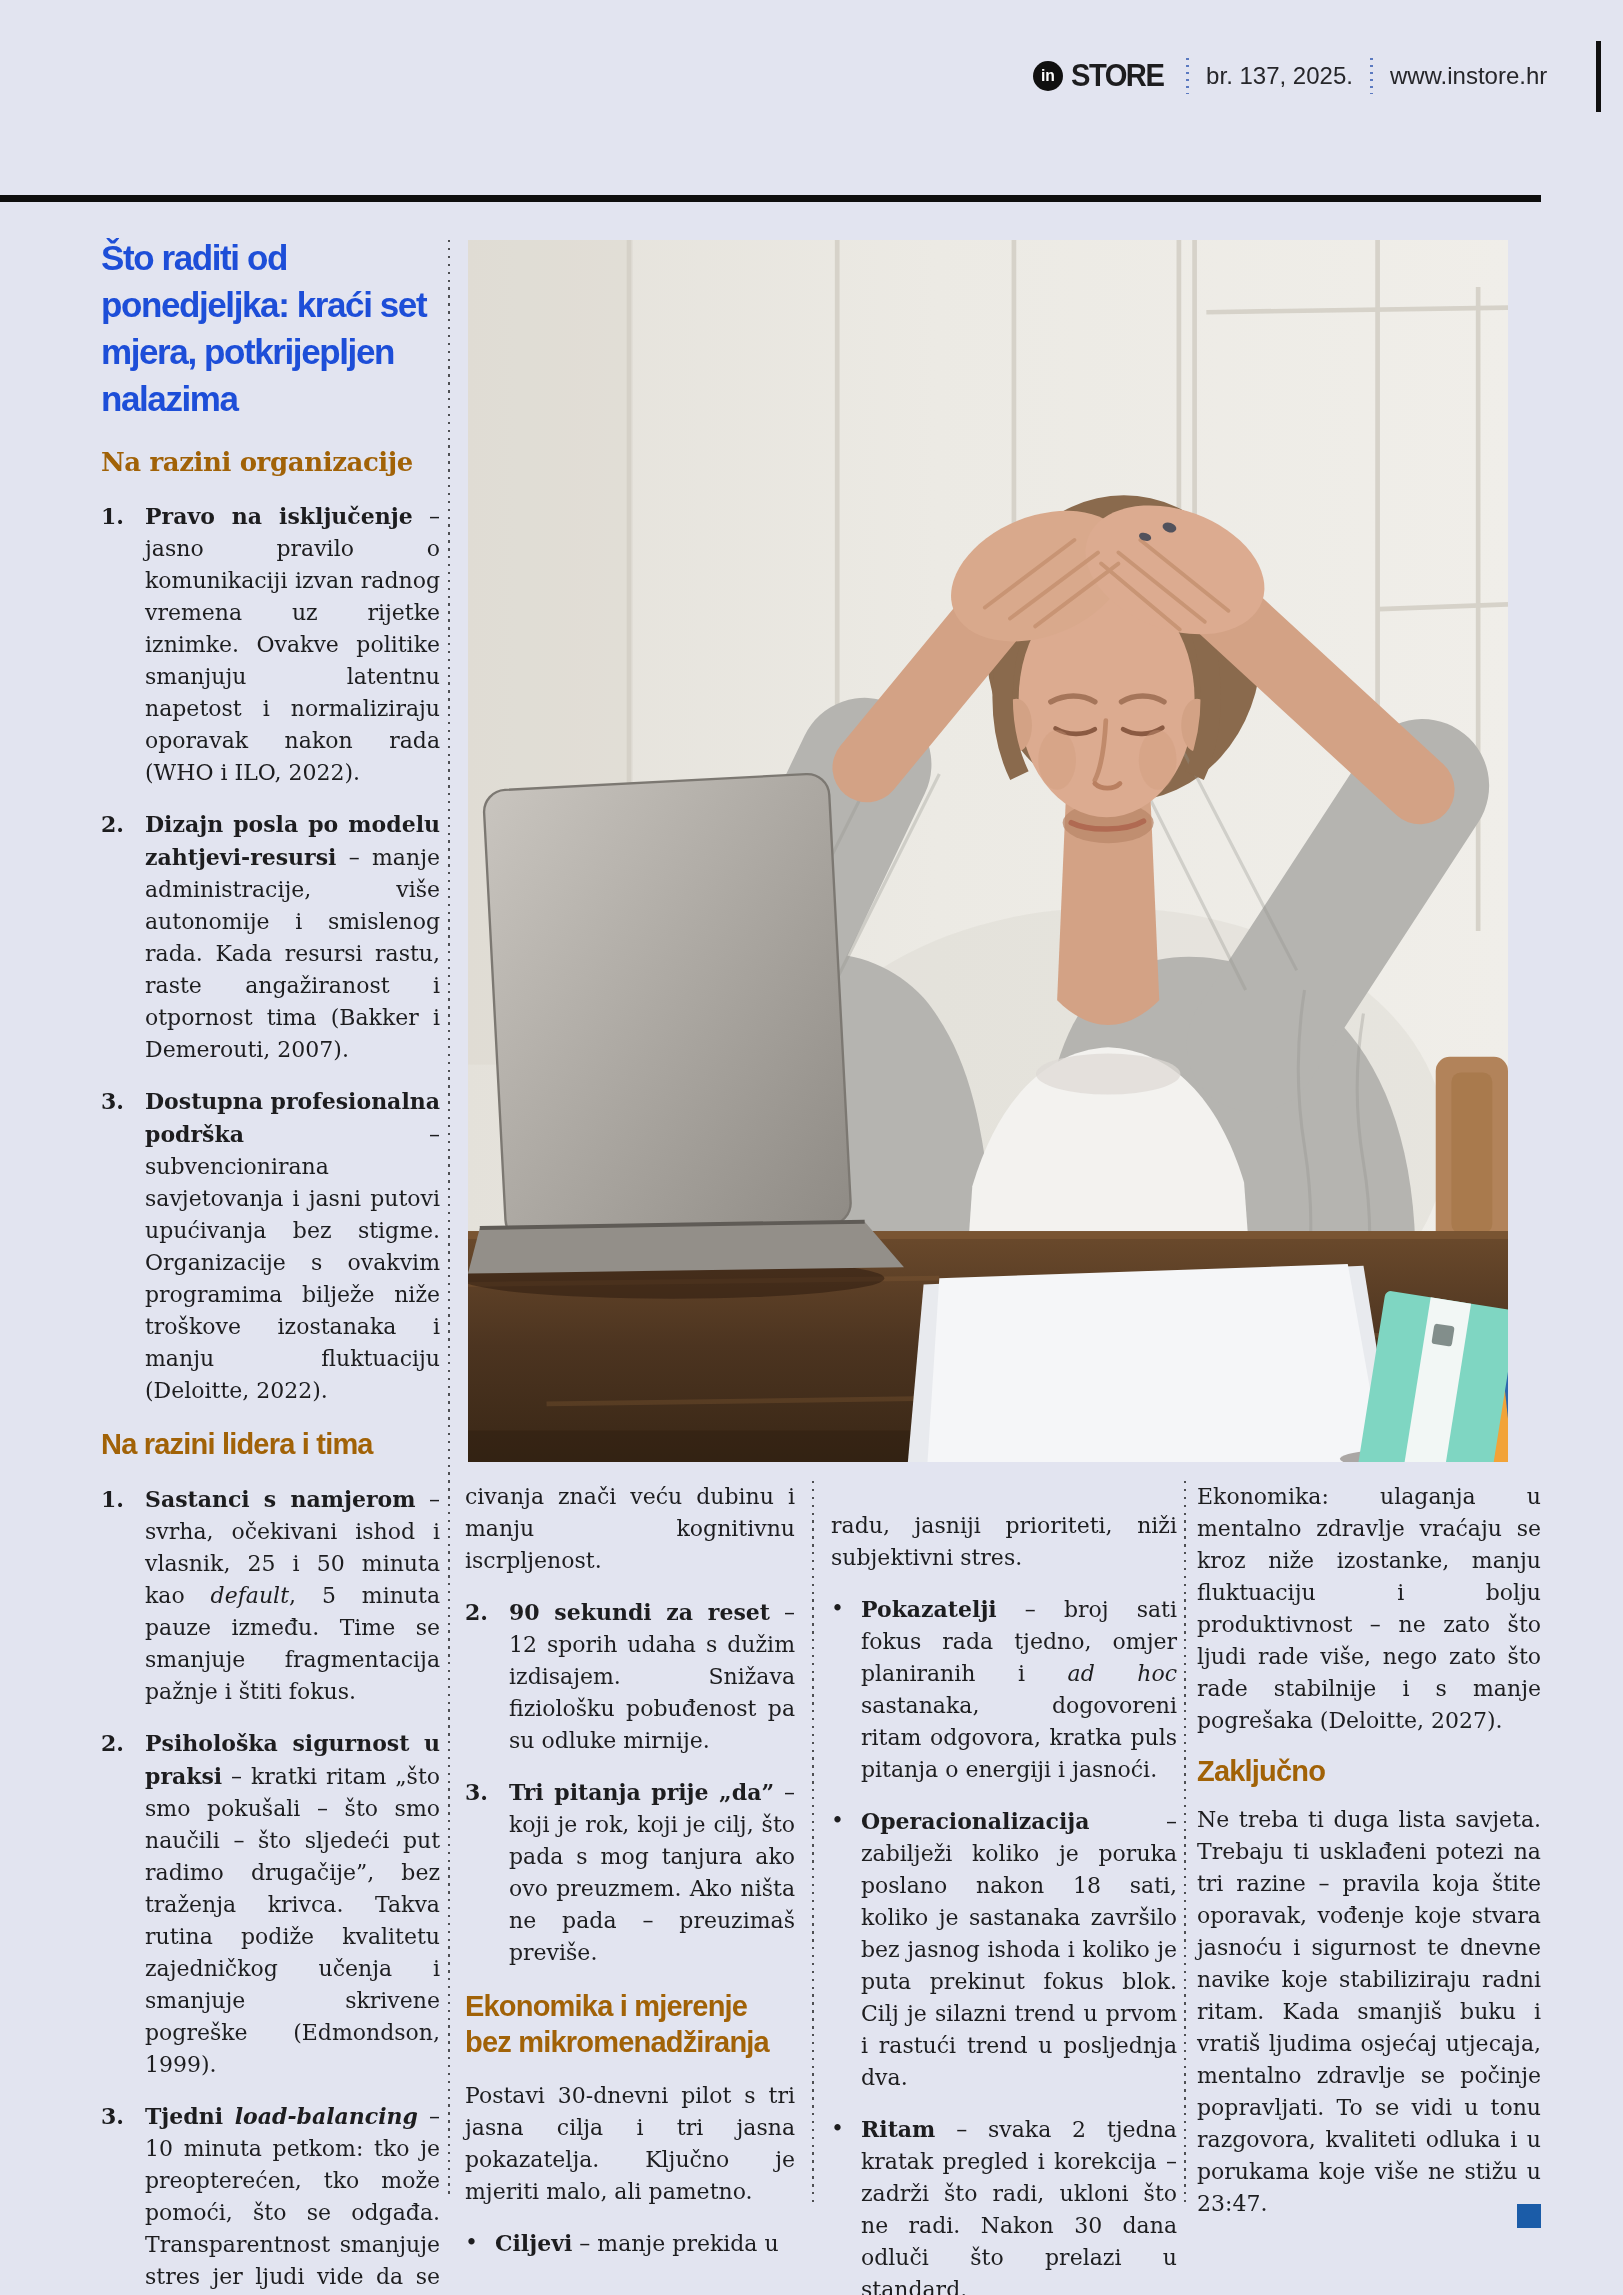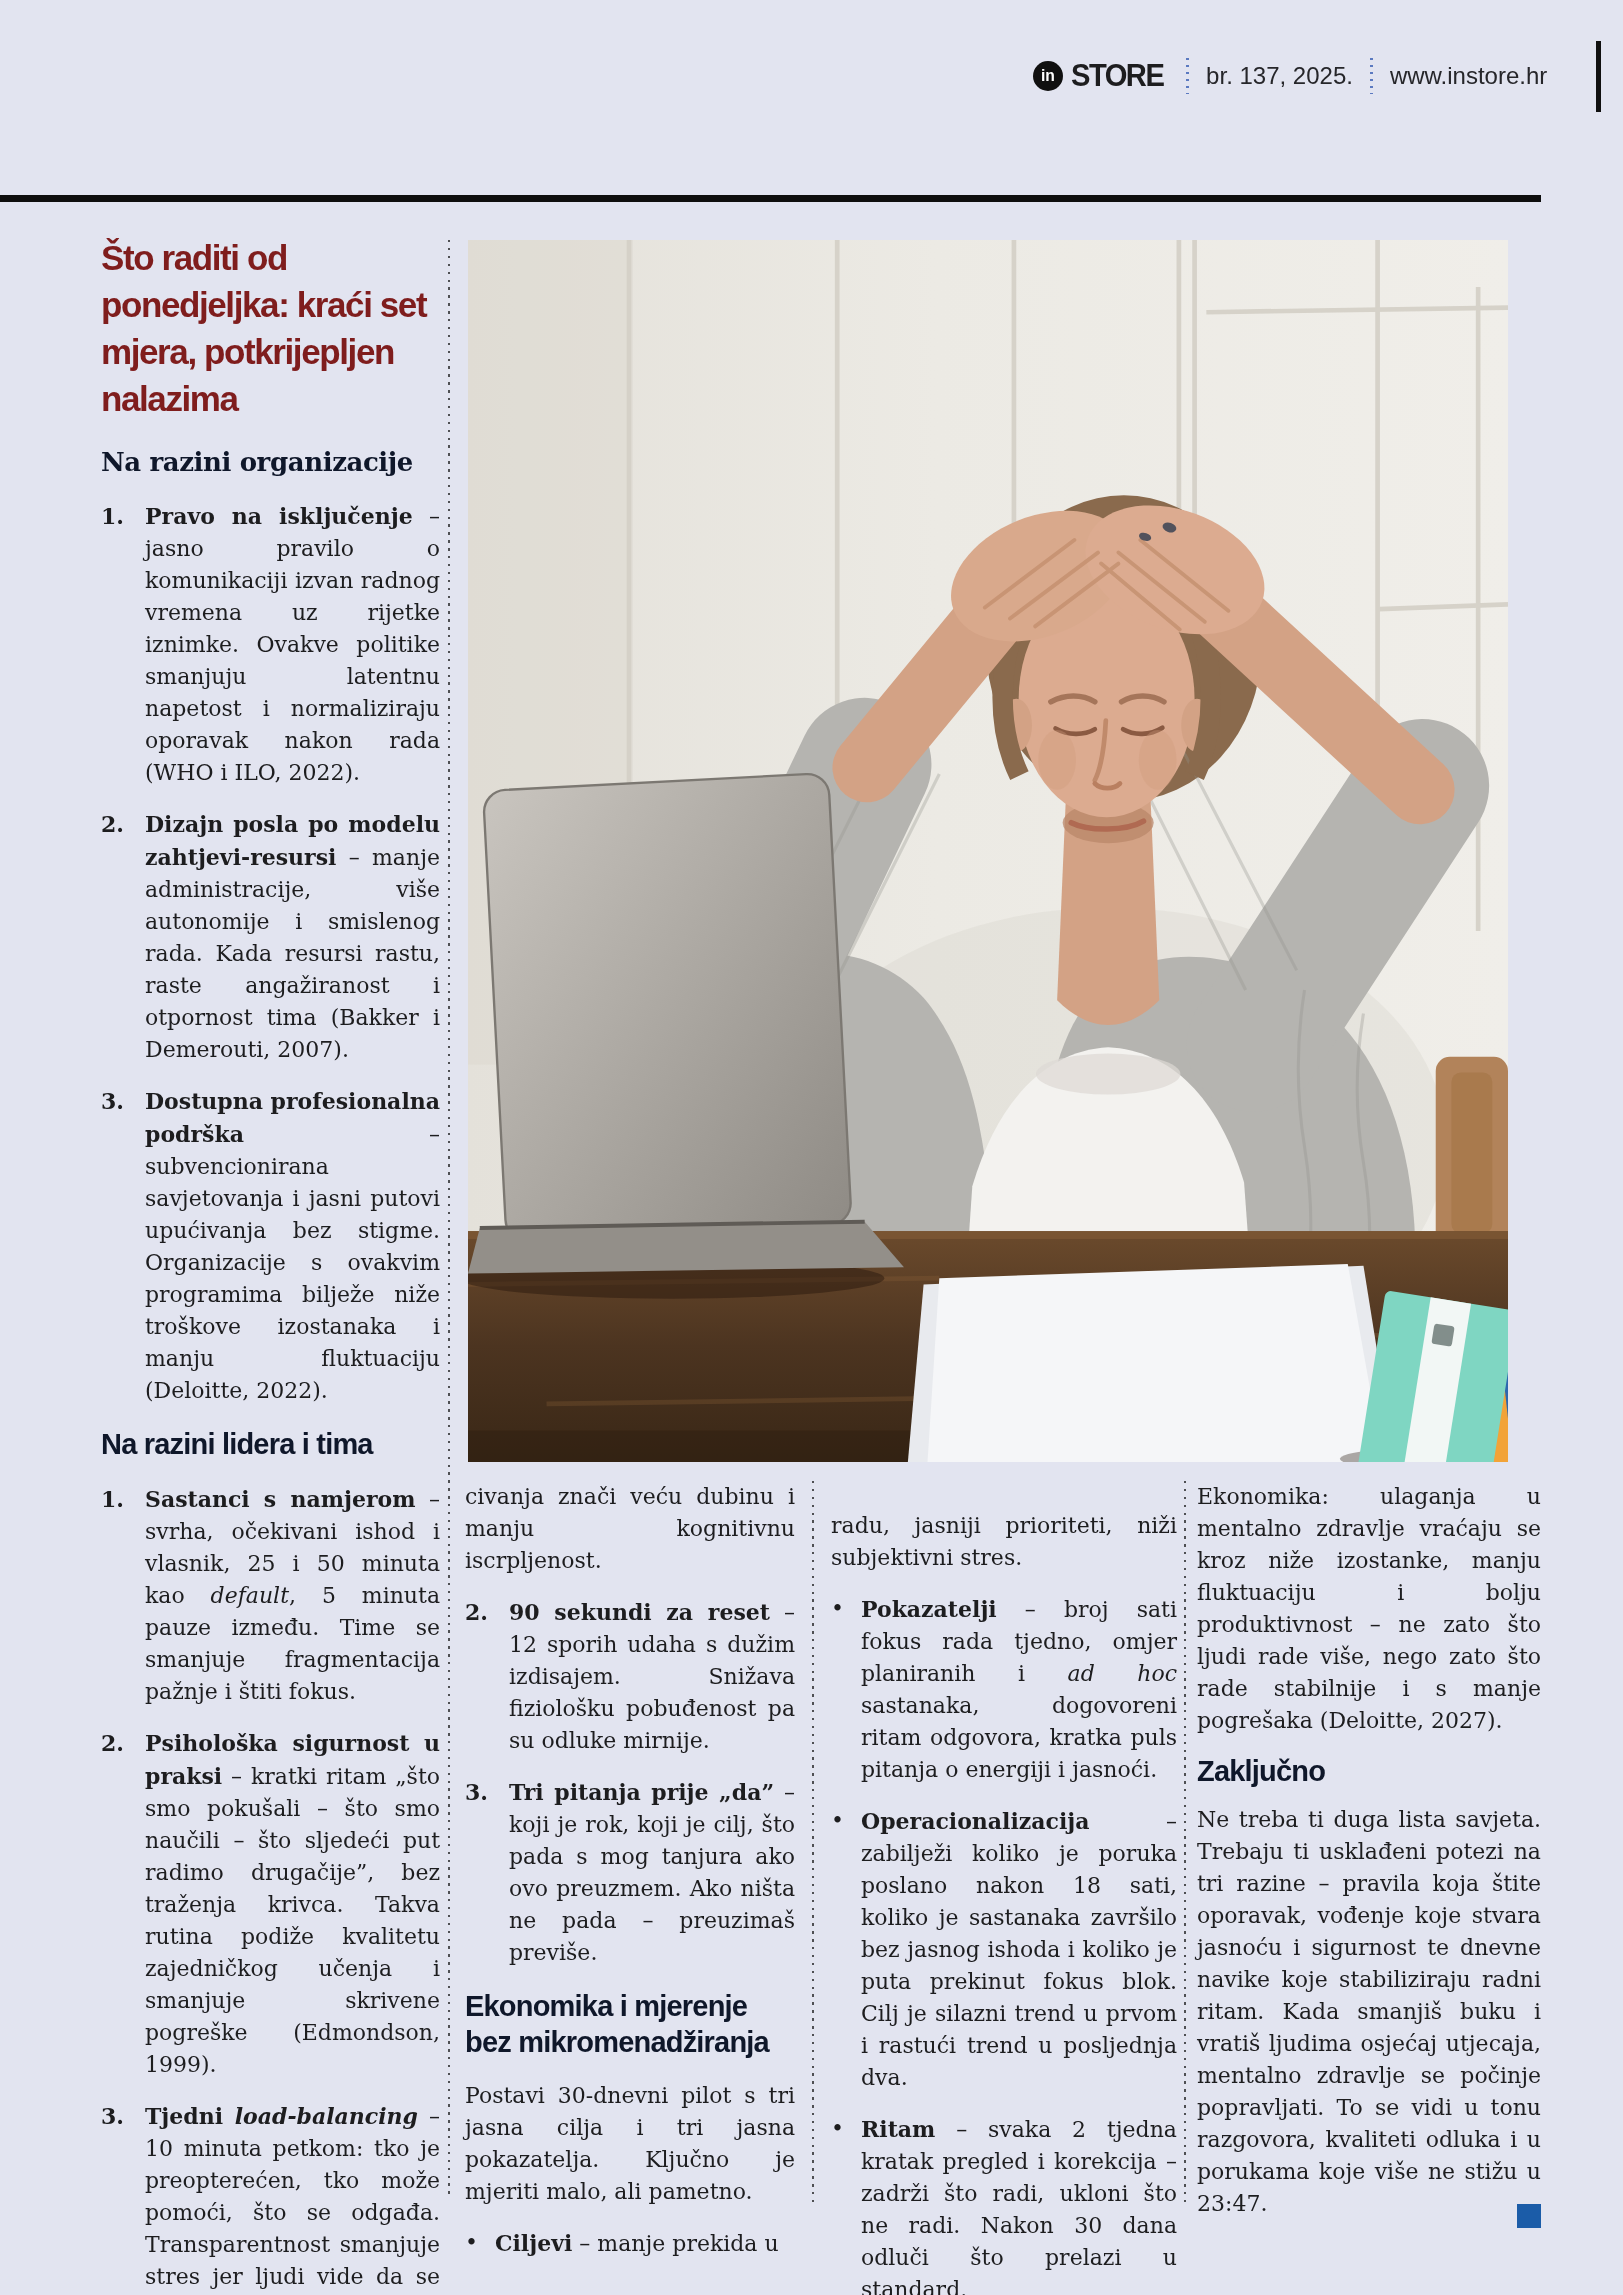--- a/index.html
+++ b/index.html
@@ -25,22 +25,22 @@
   .col2{left:465px;top:1481px;width:330px;}
   .col3{left:831px;top:1481px;width:346px;margin-top:29px;}
   .col4{left:1197px;top:1481px;width:344px;}
   .divider{position:absolute;width:2.4px;
        background:repeating-linear-gradient(to bottom,var(--divider-dots,#4e4f53) 0 2.4px,transparent 2.4px 7.9px);}
   .d1{left:448px;top:240px;height:1959px;}
   .d2{left:812px;top:1481px;height:721px;}
   .d3{left:1184px;top:1481px;height:721px;}
 
   .article-title{font:700 35px/47px "Liberation Sans",sans-serif;letter-spacing:-1.4px;
-                 margin:0 0 22px;color:#7f1d1d;}
-  .h2{font:700 29px/36px "Liberation Sans",sans-serif;letter-spacing:-0.8px;margin:11px 0 20.4px;color:#0f172a;}
+                 margin:0 0 22px;color:#1d4ed8;}
+  .h2{font:700 29px/36px "Liberation Sans",sans-serif;letter-spacing:-0.8px;margin:11px 0 20.4px;color:#a16207;}
   .h2.serif{font-family:"DejaVu Serif",serif;font-size:26px;letter-spacing:-0.4px;}
   .body{font:22px/32px "DejaVu Serif",serif;text-align:justify;margin:0 0 19px;position:relative;
         hyphens:auto;-webkit-hyphens:auto;}
   .num-item{padding-left:44px;}
   .bullet-item{padding-left:30px;}
   .marker{position:absolute;left:0;top:0;font-weight:700;}
   .bullet-item .marker{font-weight:400;}
   .b{font-weight:700}.i{font-style:italic}.bi{font-weight:700;font-style:italic}
   .col4 .body{margin-bottom:15.7px}
   .col4 .h2{margin:6.3px 0 15.7px}

